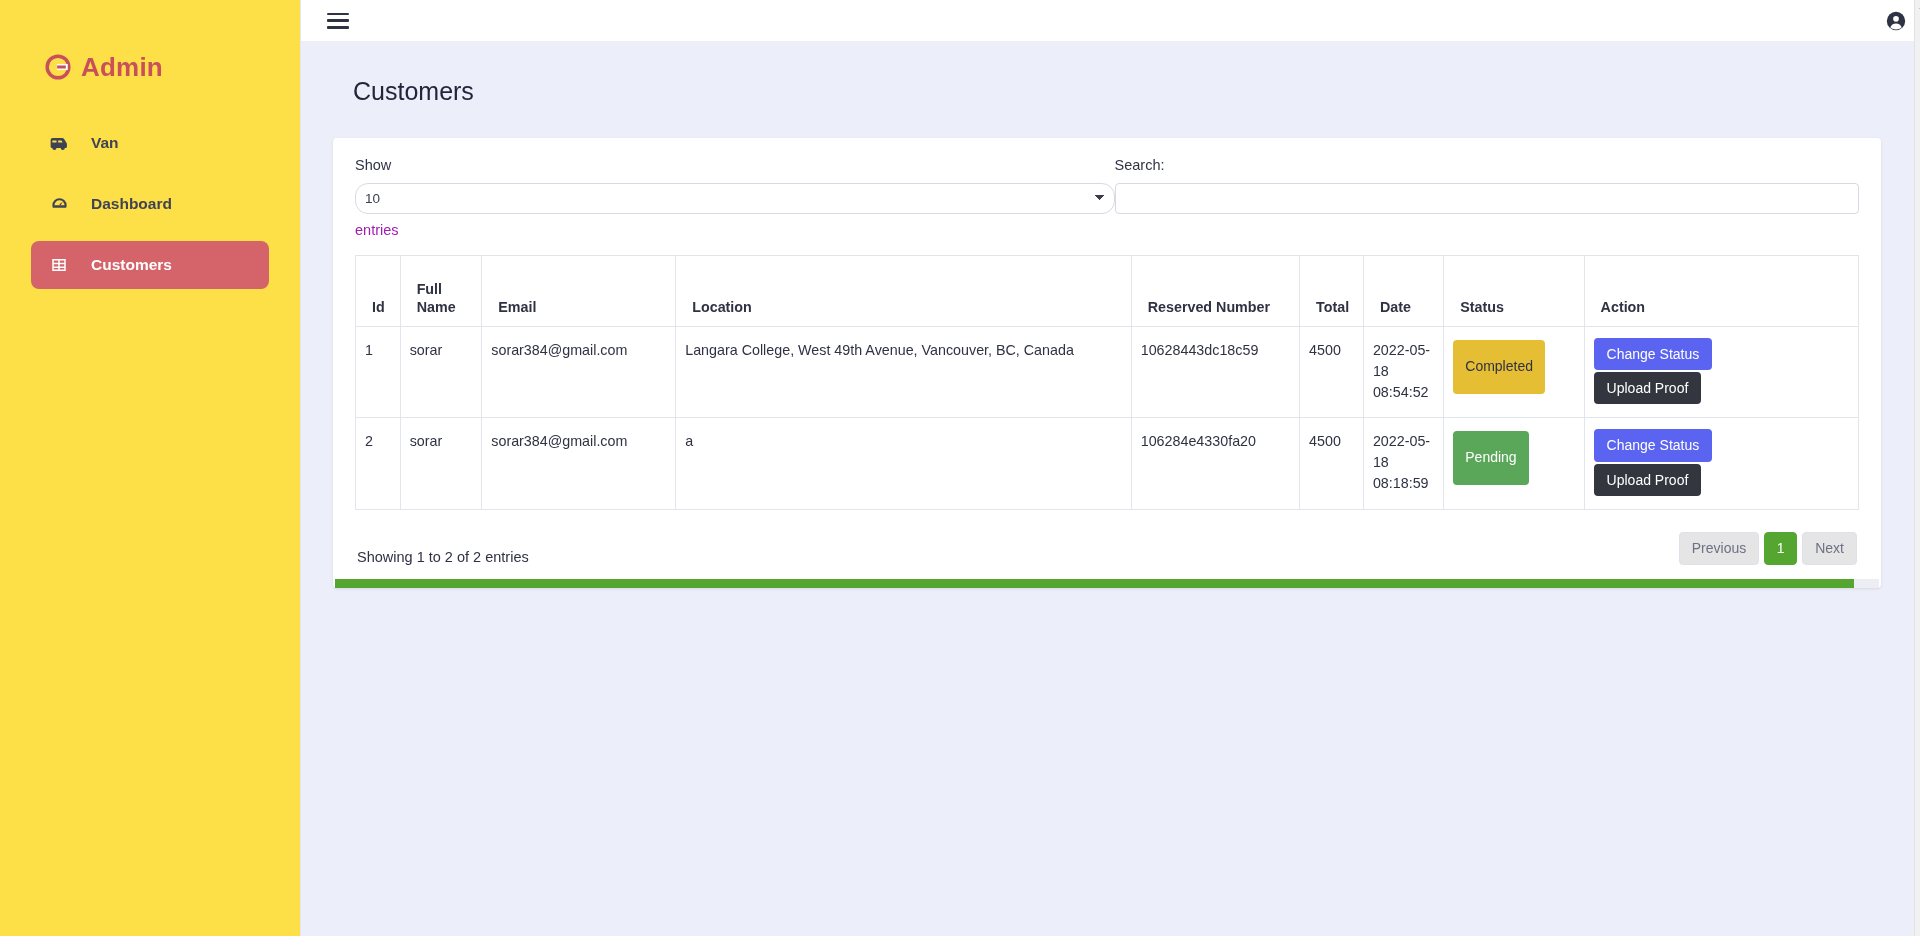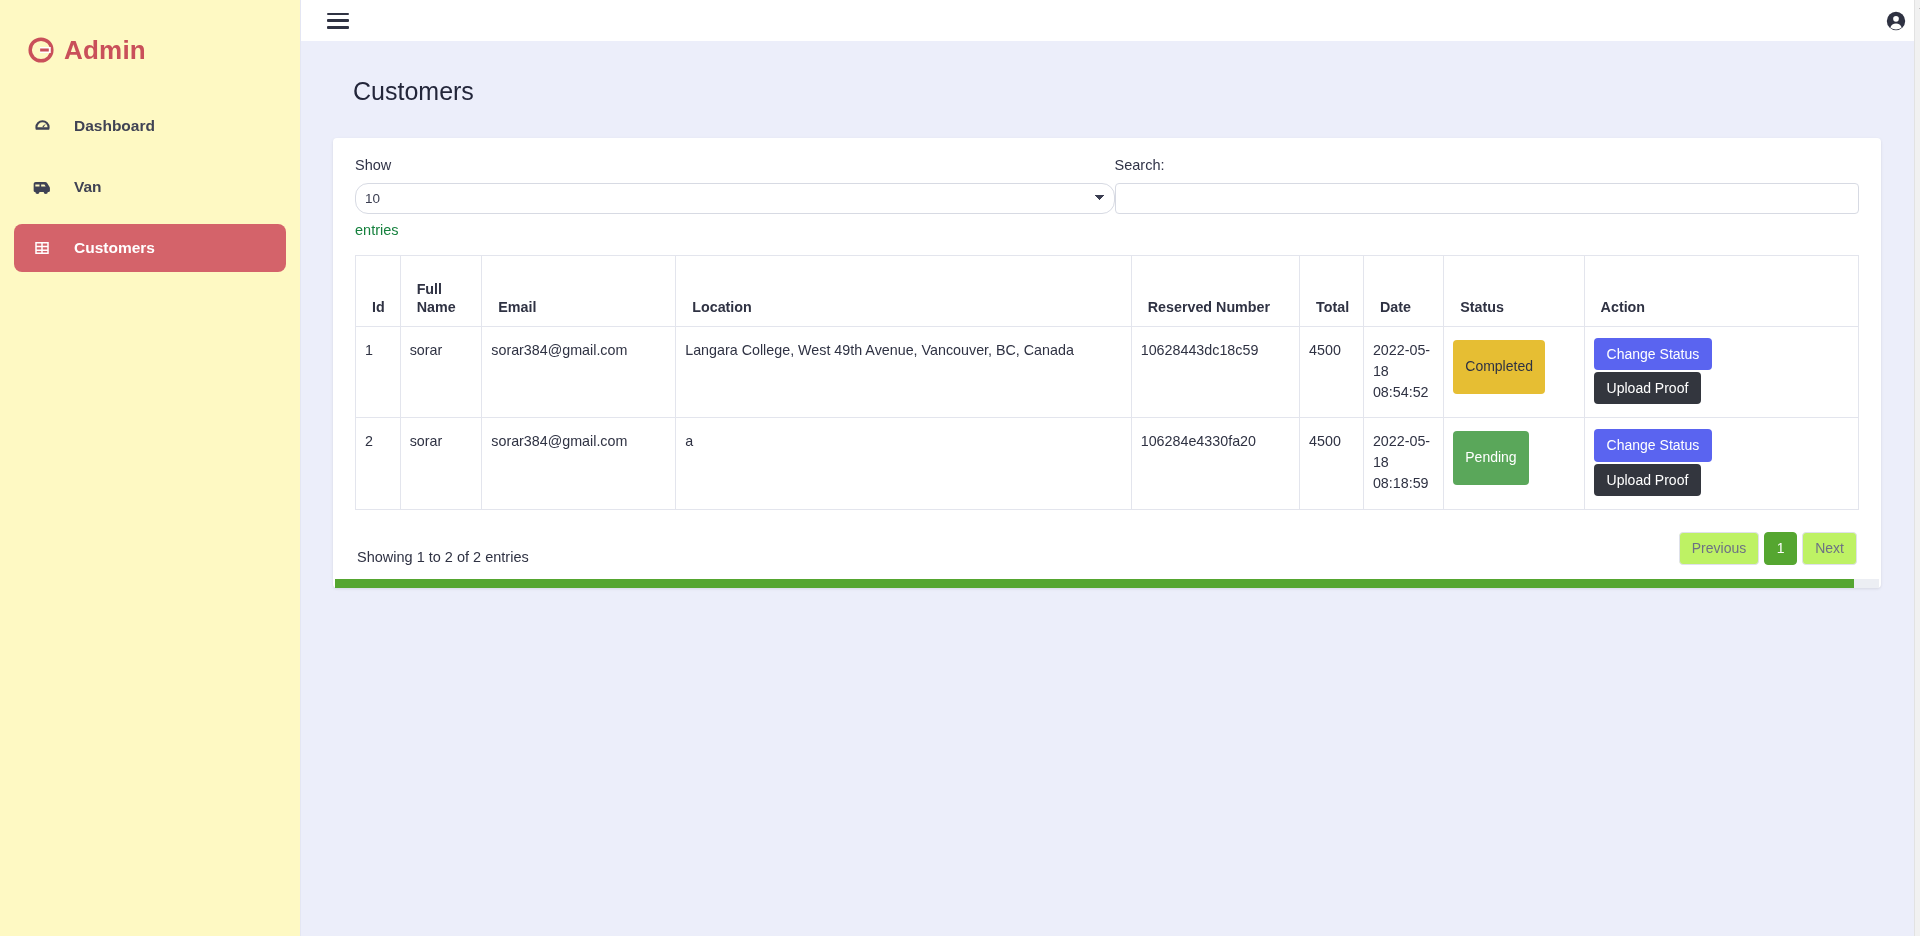--- a/index.html
+++ b/index.html
@@ -8,22 +8,22 @@
     width: 1920px; height: 936px;
     overflow: hidden;
     font-family: "Liberation Sans", sans-serif;
     background: #ffffff;
   }
   #app { position: relative; width: 1920px; height: 936px; display: flex; }
 
   
   .sidebar {
     width: 300px; min-width: 300px; height: 936px;
-    background: #fef9c3;
-    padding: 0;
+    background: #fde047;
+    padding: 17px;
   }
   .brand {
     display: flex; align-items: center; gap: 10px;
     padding: 26px 0 0 28px;
     height: 74px;
   }
   .brand-icon { width: 26px; height: 26px; flex: 0 0 26px; }
   .brand-text {
     font-size: 26px; font-weight: bold; color: #c9505a;
     letter-spacing: .2px;
@@ -86,21 +86,21 @@
     background: #fff;
     font-family: "Liberation Sans", sans-serif;
     appearance: none; -webkit-appearance: none;
     background-image:
       linear-gradient(45deg, transparent 50%, #3a3d50 50%),
       linear-gradient(135deg, #3a3d50 50%, transparent 50%);
     background-position: calc(100% - 15px) 11px, calc(100% - 10px) 11px;
     background-size: 5px 5px, 5px 5px;
     background-repeat: no-repeat;
   }
-  .entries-after { font-size: 14.5px; color: #15803d; margin-top: 8px; }
+  .entries-after { font-size: 14.5px; color: #a21caf; margin-top: 8px; }
   input.search-input {
     width: 100%; height: 31px;
     border: 1px solid #d7dae3; border-radius: 4px;
     padding: 0 9px; font-size: 13.5px; color: #3a3d50;
     font-family: "Liberation Sans", sans-serif;
   }
 
   
   .table-wrap { margin-top: 17px; overflow: hidden; }
   table.dt { border-collapse: collapse; width: 100%; table-layout: fixed; }
@@ -150,21 +150,21 @@
   
   .tbl-foot {
     display: flex; justify-content: space-between; align-items: flex-end;
     padding: 22px 2px 14px 2px;
   }
   .showing { font-size: 14.5px; color: #2f3243; }
   .pager { display: flex; gap: 5px; }
   .pg {
     min-width: 37px; height: 33px; padding: 0 12px;
     border: 1px solid #dfe1ea; border-radius: 4px;
-    background: #bef264; color: #6d7184; font-size: 14px;
+    background: #e5e5e5; color: #6d7184; font-size: 14px;
     display: flex; align-items: center; justify-content: center;
     cursor: pointer; font-family: "Liberation Sans", sans-serif;
   }
   .pg.active { background: #55a630; border-color: #55a630; color: #fff; min-width: 33px; padding: 0 10px; }
 
   .hscroll {
     height: 9px; background: #eceef3;
     border-radius: 0; position: relative;
     margin: 0 -20px; width: calc(100% + 40px);
   }
@@ -197,37 +197,37 @@
           <rect x="11" y="9.2" width="10" height="5.6" fill="#ffffff"></rect>
           <rect x="11.2" y="10.6" width="8" height="2.8" fill="#c9505a"></rect>
         </svg>
       </span>
       <span class="brand-text">Admin</span>
     </div>
 
     <nav class="nav">
       <div class="nav-item">
         <span class="nav-ico">
-          <svg viewBox="0 0 24 24" width="19" height="19">
-            <path d="M12 4a9 9 0 0 0-9 9 9 9 0 0 0 .6 3.2h16.8A9 9 0 0 0 21 13a9 9 0 0 0-9-9zm0 2.6a6.4 6.4 0 0 1 6.4 6.4H5.6A6.4 6.4 0 0 1 12 6.6z"></path>
-            <path d="M16.2 8.4l-4.4 3.2 1.4 1.7z"></path>
-          </svg>
-        </span>
-        <span>Dashboard</span>
-      </div>
-
-      <div class="nav-item">
-        <span class="nav-ico">
           <svg viewBox="0 0 24 24" width="20" height="20">
             <path d="M2 8.5C2 7.1 3.1 6 4.5 6h11.2c1 0 1.9.5 2.4 1.3l3 4.6c.2.4.4.8.4 1.3v3.3c0 .8-.7 1.5-1.5 1.5h-1a2.5 2.5 0 0 1-5 0H9a2.5 2.5 0 0 1-5 0h-.5C2.7 18 2 17.3 2 16.5zM4 9v2.4h5V9zm7 0v2.4h5.4L14.9 9z"></path>
             <circle cx="6.5" cy="17.2" r="1.6"></circle>
             <circle cx="16.5" cy="17.2" r="1.6"></circle>
           </svg>
         </span>
         <span>Van</span>
+      </div>
+
+      <div class="nav-item">
+        <span class="nav-ico">
+          <svg viewBox="0 0 24 24" width="19" height="19">
+            <path d="M12 4a9 9 0 0 0-9 9 9 9 0 0 0 .6 3.2h16.8A9 9 0 0 0 21 13a9 9 0 0 0-9-9zm0 2.6a6.4 6.4 0 0 1 6.4 6.4H5.6A6.4 6.4 0 0 1 12 6.6z"></path>
+            <path d="M16.2 8.4l-4.4 3.2 1.4 1.7z"></path>
+          </svg>
+        </span>
+        <span>Dashboard</span>
       </div>
 
       <div class="nav-item active">
         <span class="nav-ico">
           <svg viewBox="0 0 24 24" width="18" height="18">
             <path d="M3 4h18v16H3zm2 2v3h6V6zm8 0v3h6V6zM5 11v3h6v-3zm8 0v3h6v-3zM5 16v2h6v-2zm8 0v2h6v-2z"></path>
           </svg>
         </span>
         <span>Customers</span>
       </div>

